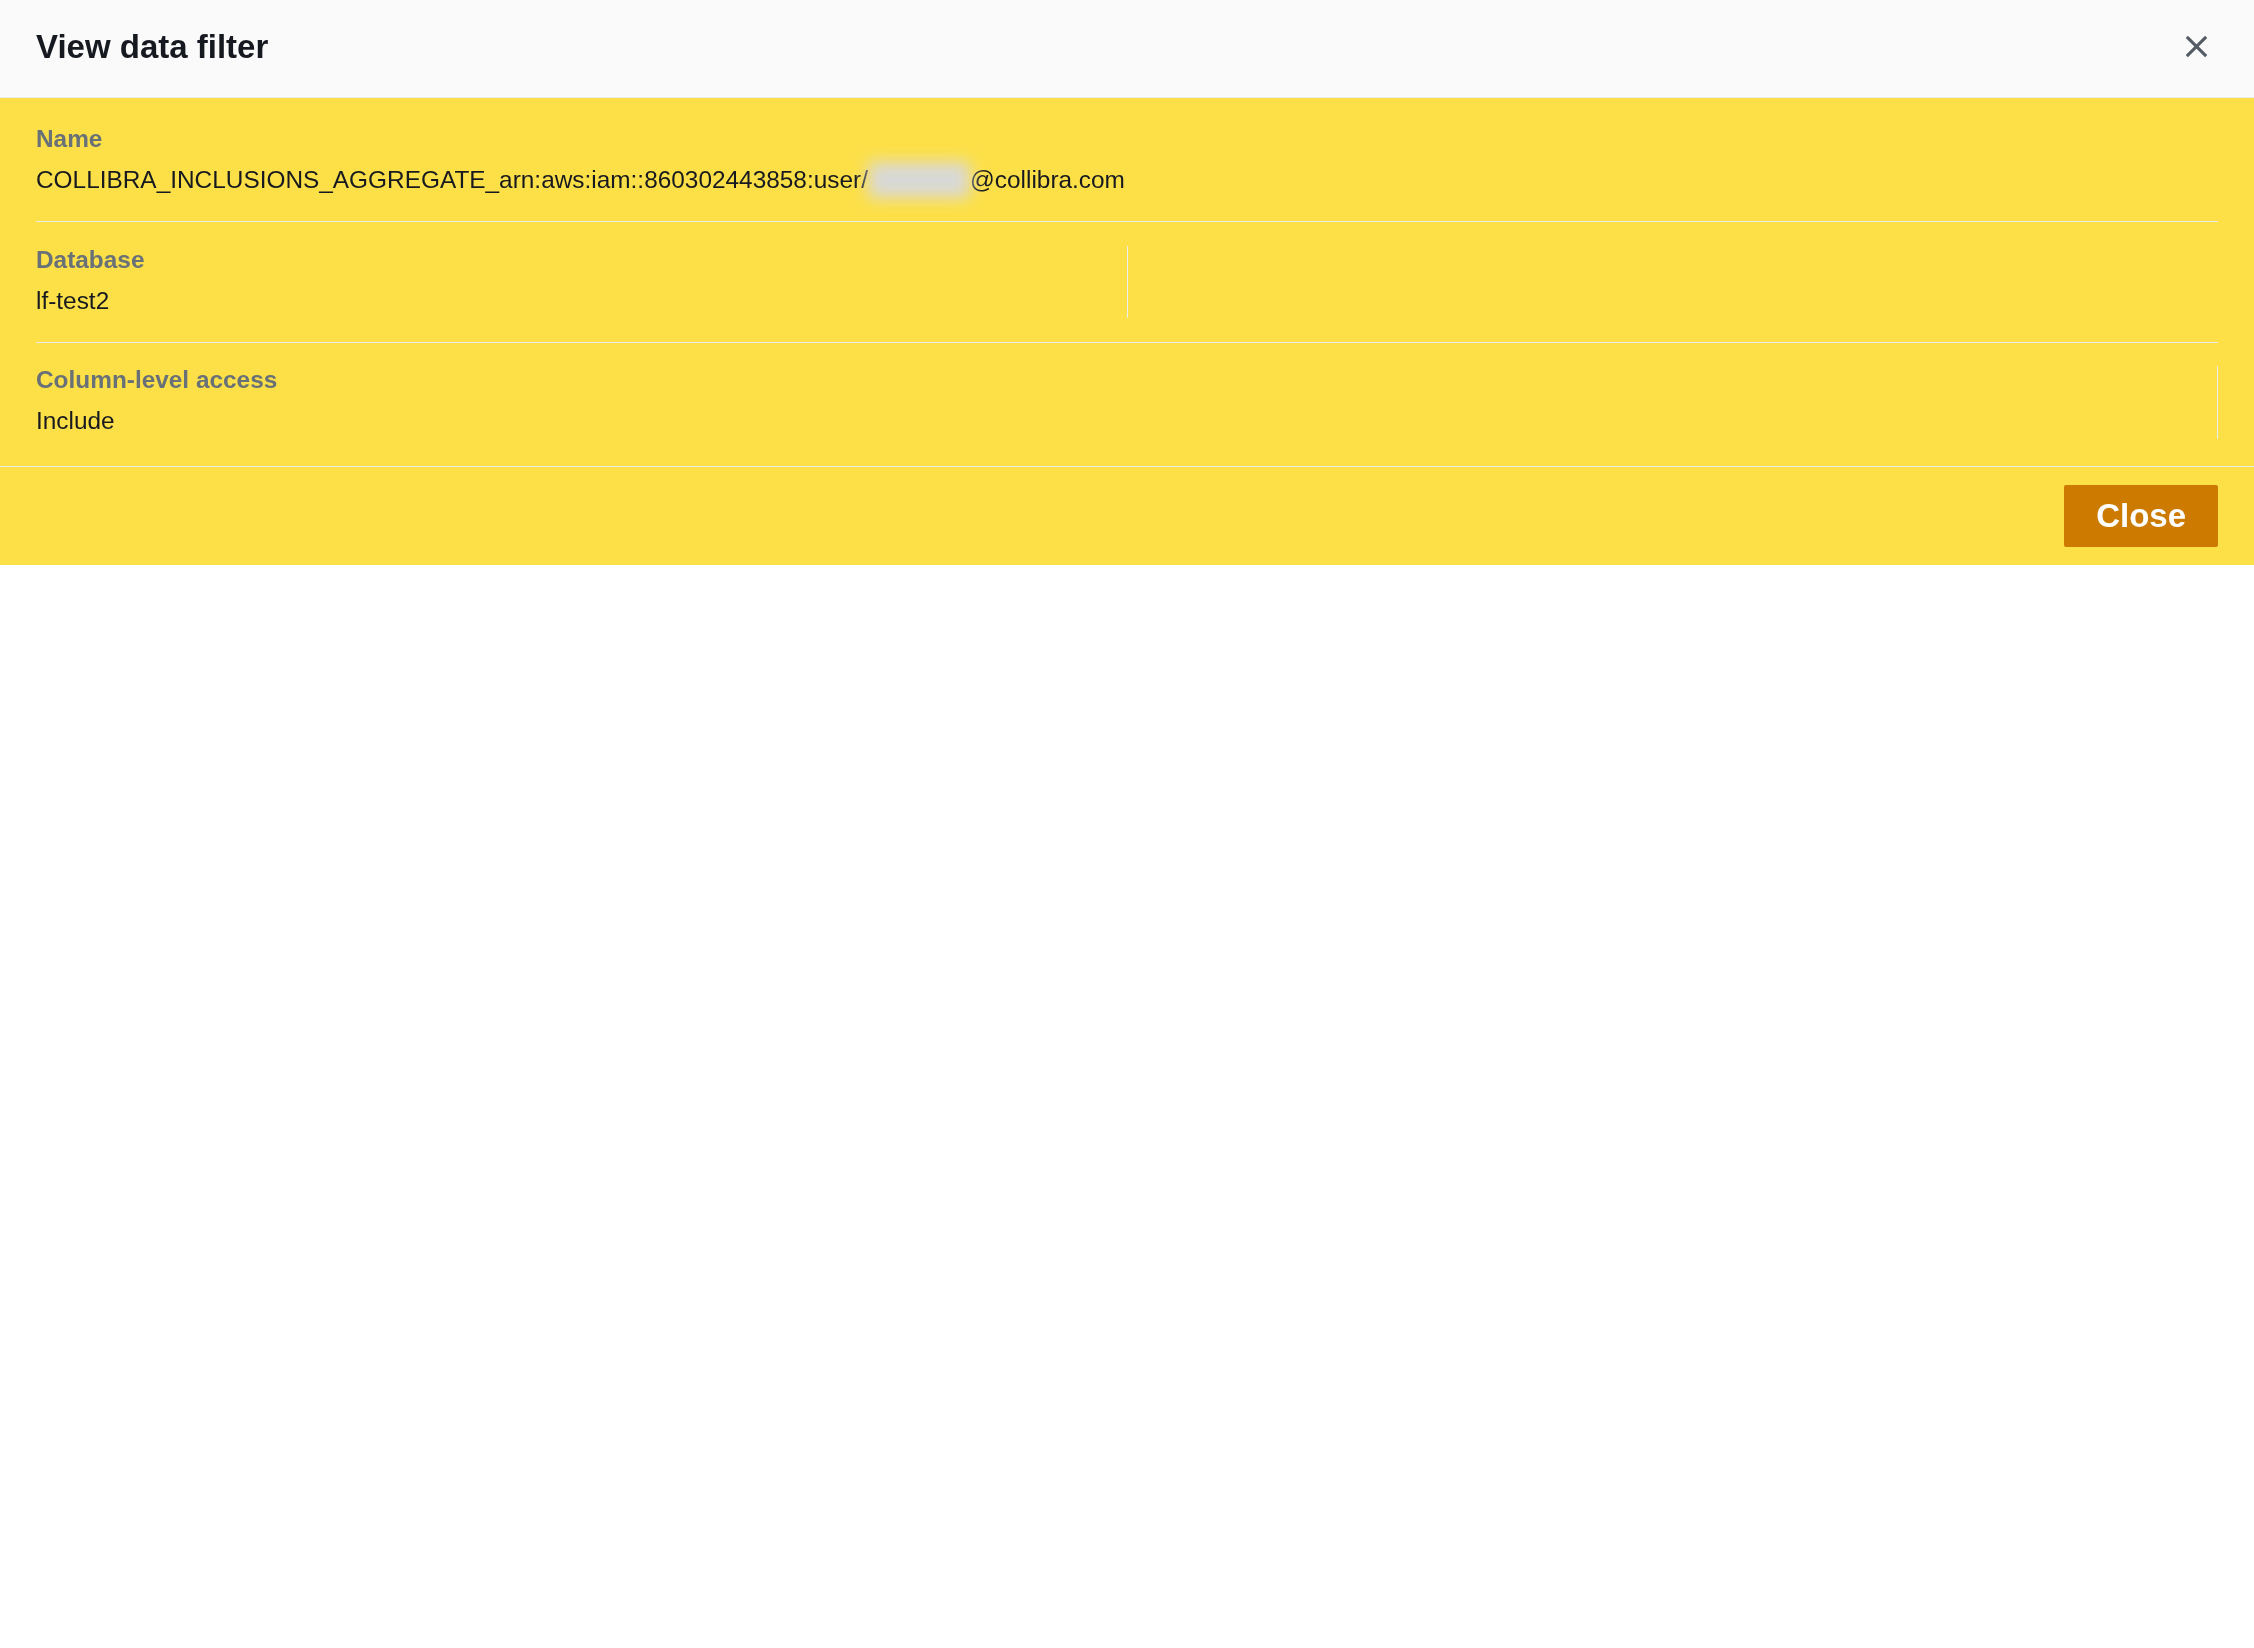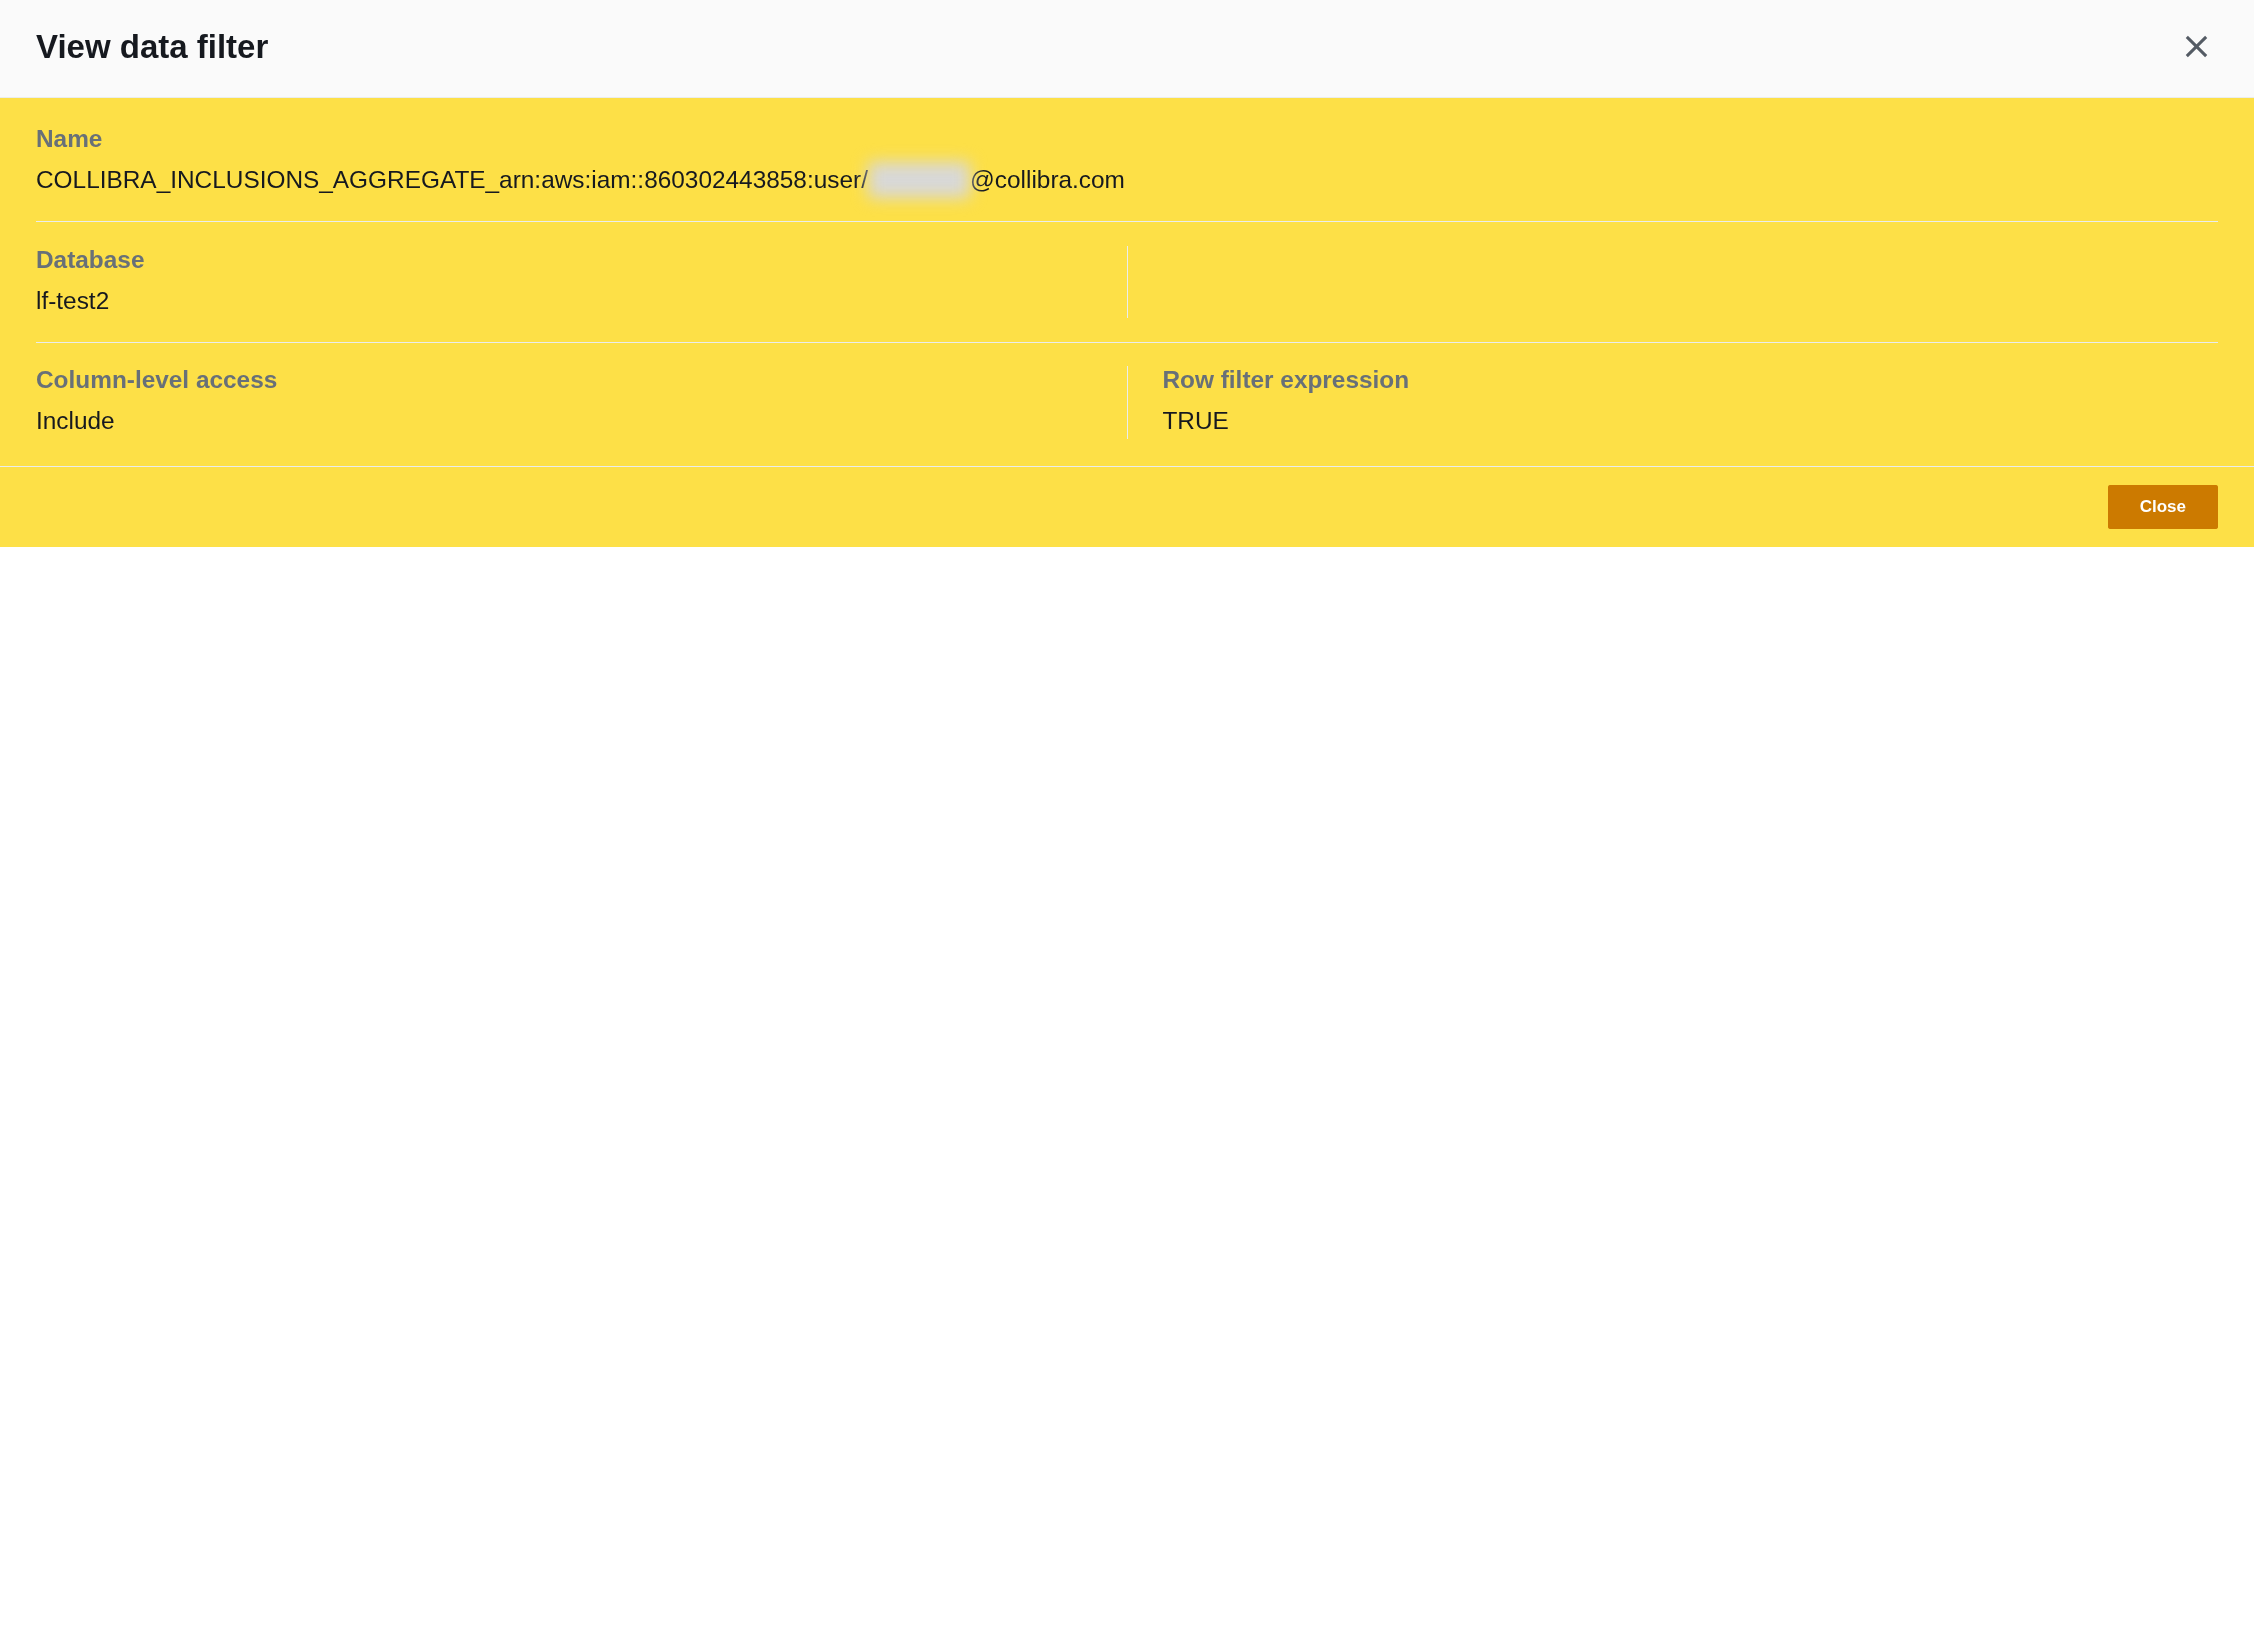--- a/index.html
+++ b/index.html
@@ -109,21 +109,21 @@
     .modal-footer {
       display: flex;
       justify-content: flex-end;
       padding: 18px 36px 18px 36px;
       border-top: 0.9px solid #eaeded;
     }
     .btn-primary {
       background: #cc7a00;
       color: #fff;
       border: 0.9px solid #cc7a00;
-      font-size: 17px;
+      font-size: 33px;
       font-weight: 700;
       padding: 11px 31px;
       cursor: pointer;
       border-radius: 1.8px;
     }
   </style>
 </head>
 <body>
 
 <div class="modal-container">
@@ -161,26 +161,20 @@
 
     <div class="field-group no-border">
       <div class="two-col">
         <div class="col col-left">
           <div class="sub-field">
             <div class="field-label">Column-level access</div>
             <div class="field-value">Include</div>
           </div>
         </div>
         <div class="col-divider"></div>
-        <div class="col col-right">
-          <div class="sub-field">
-            <div class="field-label">Row filter expression</div>
-            <div class="field-value">TRUE</div>
-          </div>
-        </div>
       </div>
     </div>
 
   </div>
 
   <div class="modal-footer">
     <button class="btn-primary">Close</button>
   </div>
 
 </div>

